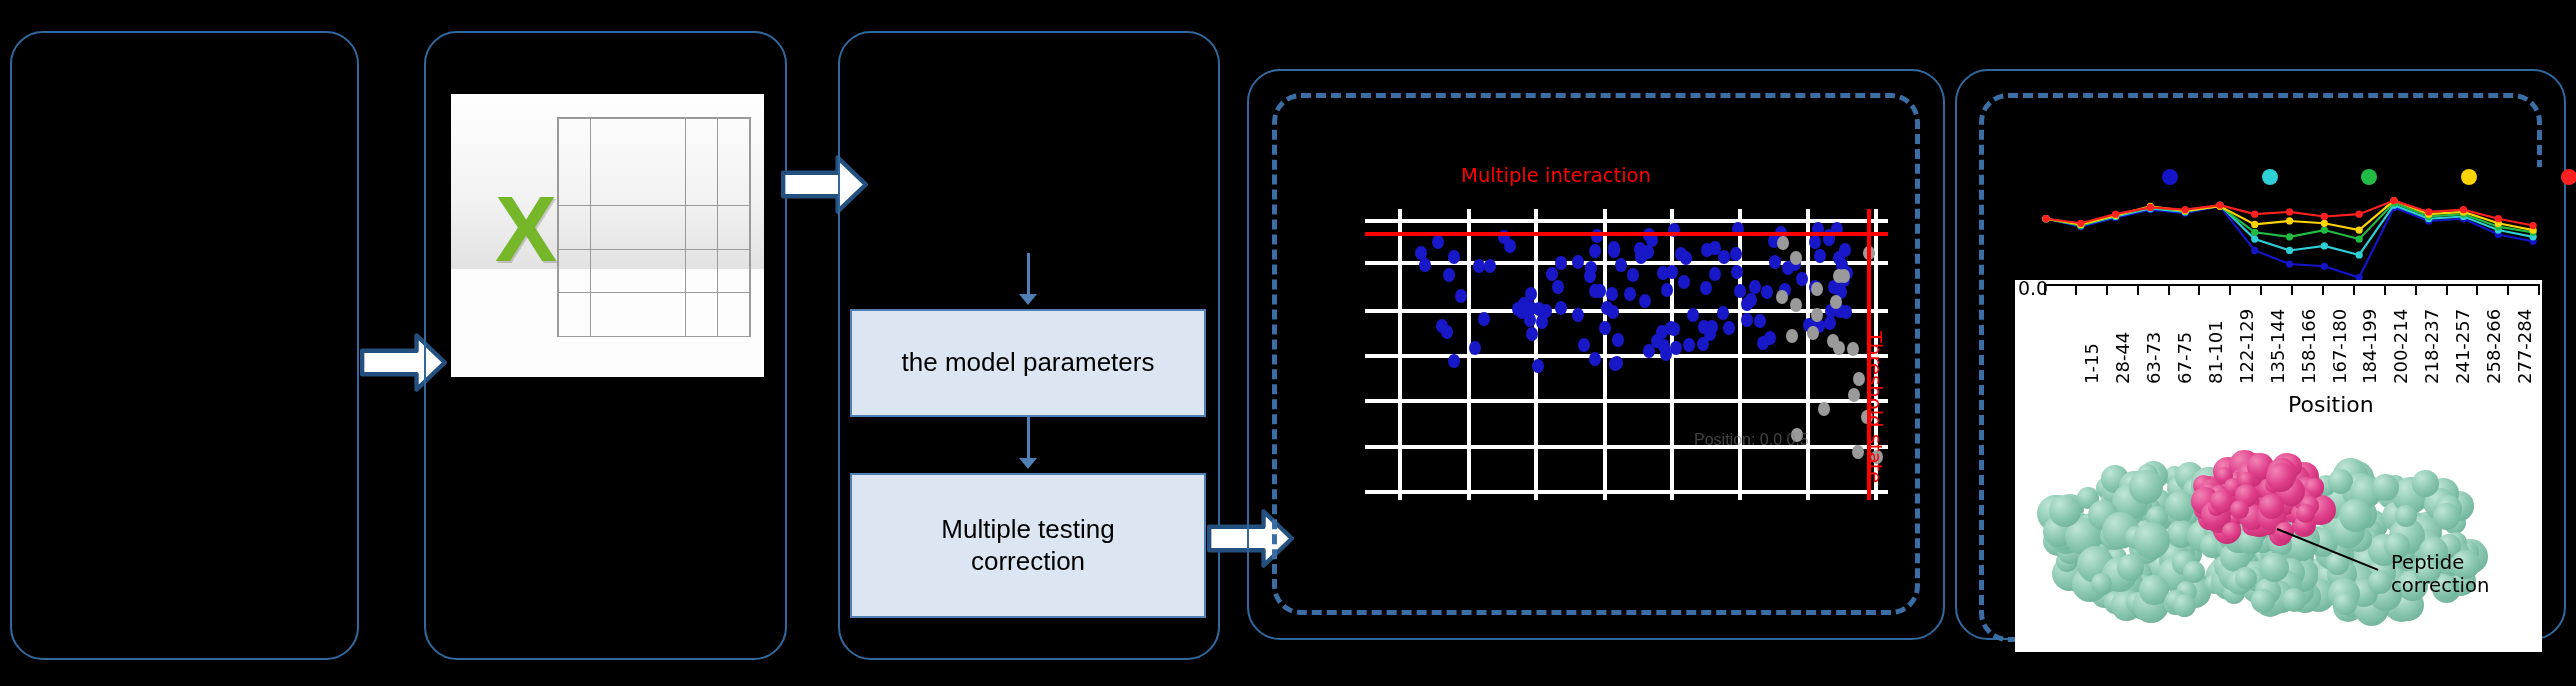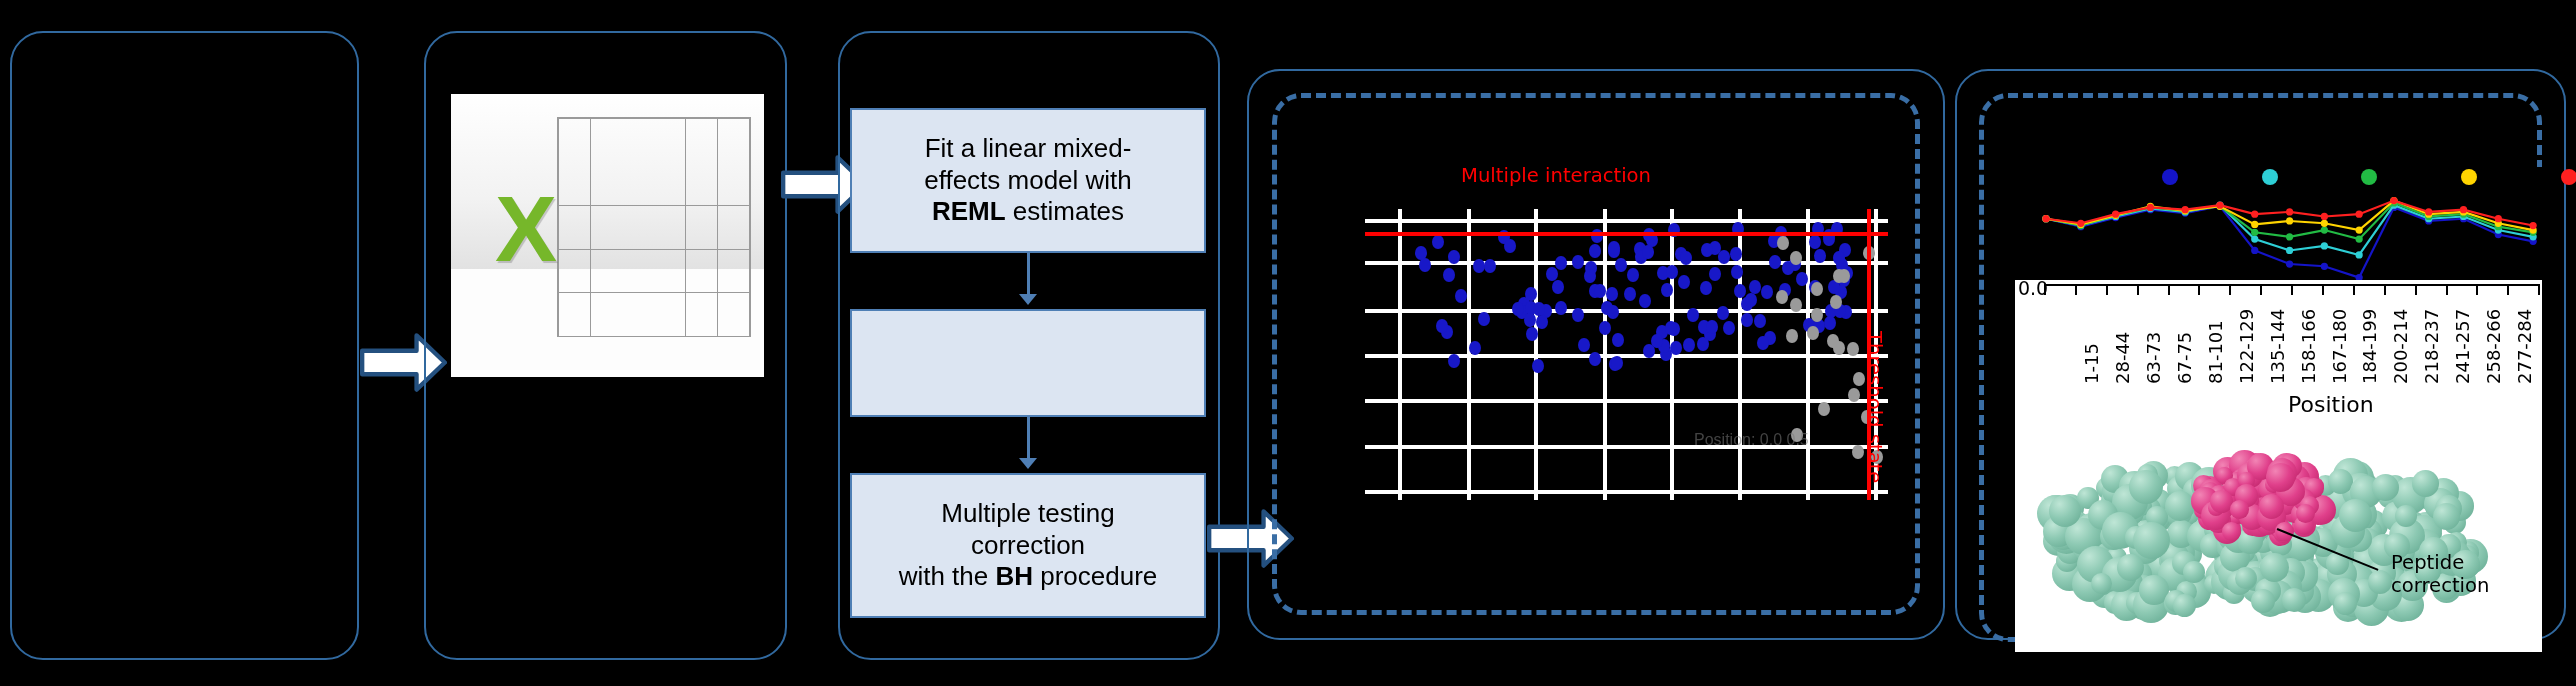--- a/index.html
+++ b/index.html
@@ -251,39 +251,34 @@
   </div>
 
   <div class="arrow" style="left:781px; top:153px; width:87px; height:63px;">
     <svg viewBox="0 0 120 86" preserveAspectRatio="none">
       <polygon points="3,27 78,27 78,6 117,43 78,80 78,59 3,59" fill="#ffffff" stroke="#24507f" stroke-width="6" stroke-linejoin="round"></polygon>
     </svg>
   </div>
 
   <div class="panel" style="left:838px; top:30.5px; width:382px; height:629px;"></div>
 
-  <div class="procbox" style="left:850px; top:108px; width:356px; height:145px;">
-    <div class="line">Fit a linear mixed-</div>
-    <div class="line">effects model with</div>
-    <div class="line"><b>REML</b> estimates</div>
-  </div>
 
   <div class="connector" style="left:1027px; top:253px; height:49px;"></div>
   <div class="connector-head" style="left:1019px; top:294px;"></div>
 
   <div class="procbox" style="left:850px; top:309px; width:356px; height:108px;">
+    <div class="line">the model parameters</div>
   </div>
 
   <div class="connector" style="left:1027px; top:416px; height:49px;"></div>
   <div class="connector-head" style="left:1019px; top:458px;"></div>
 
   <div class="procbox" style="left:850px; top:473px; width:356px; height:145px;">
     <div class="line">Multiple testing</div>
     <div class="line">correction</div>
-    <div class="line">with the <b>BH</b> procedure</div>
   </div>
 
   <div class="arrow" style="left:1207px; top:507px; width:87px; height:63px;">
     <svg viewBox="0 0 120 86" preserveAspectRatio="none">
       <polygon points="3,27 78,27 78,6 117,43 78,80 78,59 3,59" fill="#ffffff" stroke="#24507f" stroke-width="6" stroke-linejoin="round"></polygon>
     </svg>
   </div>
 
   <div class="panel" style="left:1247px; top:69px; width:698px; height:571px;"></div>
   <div class="panel dashed" style="left:1272px; top:93px; width:648px; height:522px;"></div>

